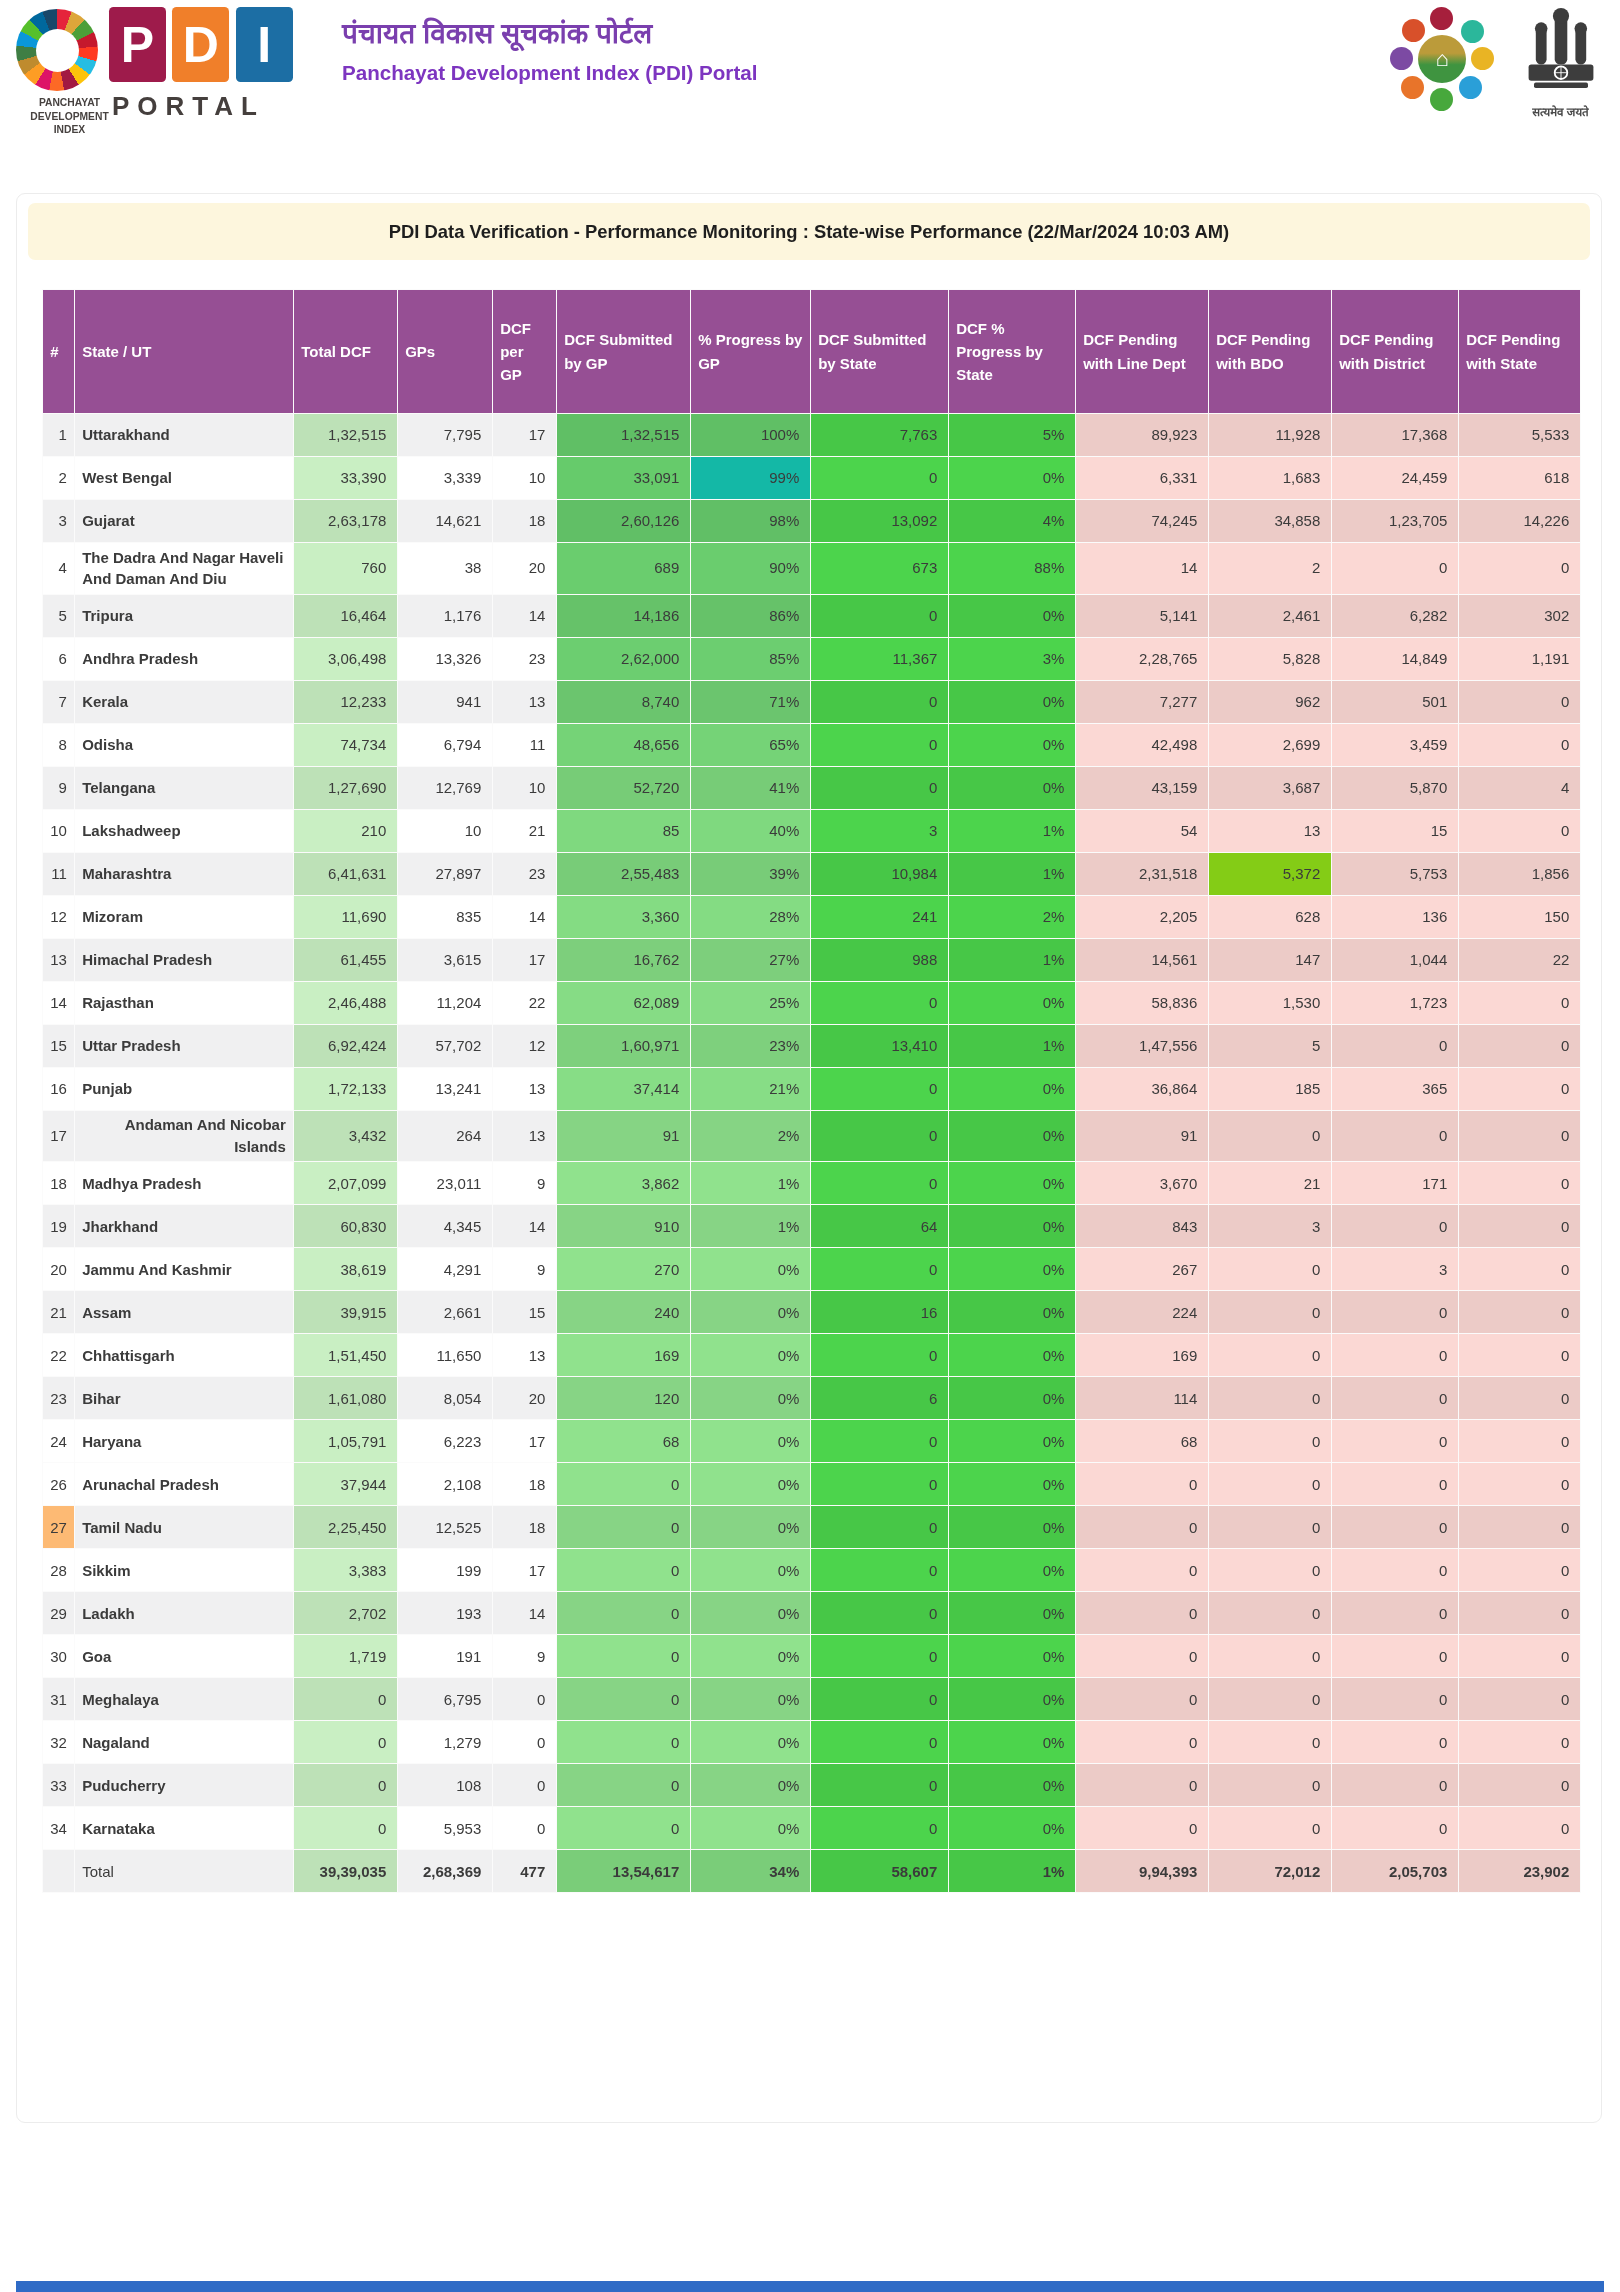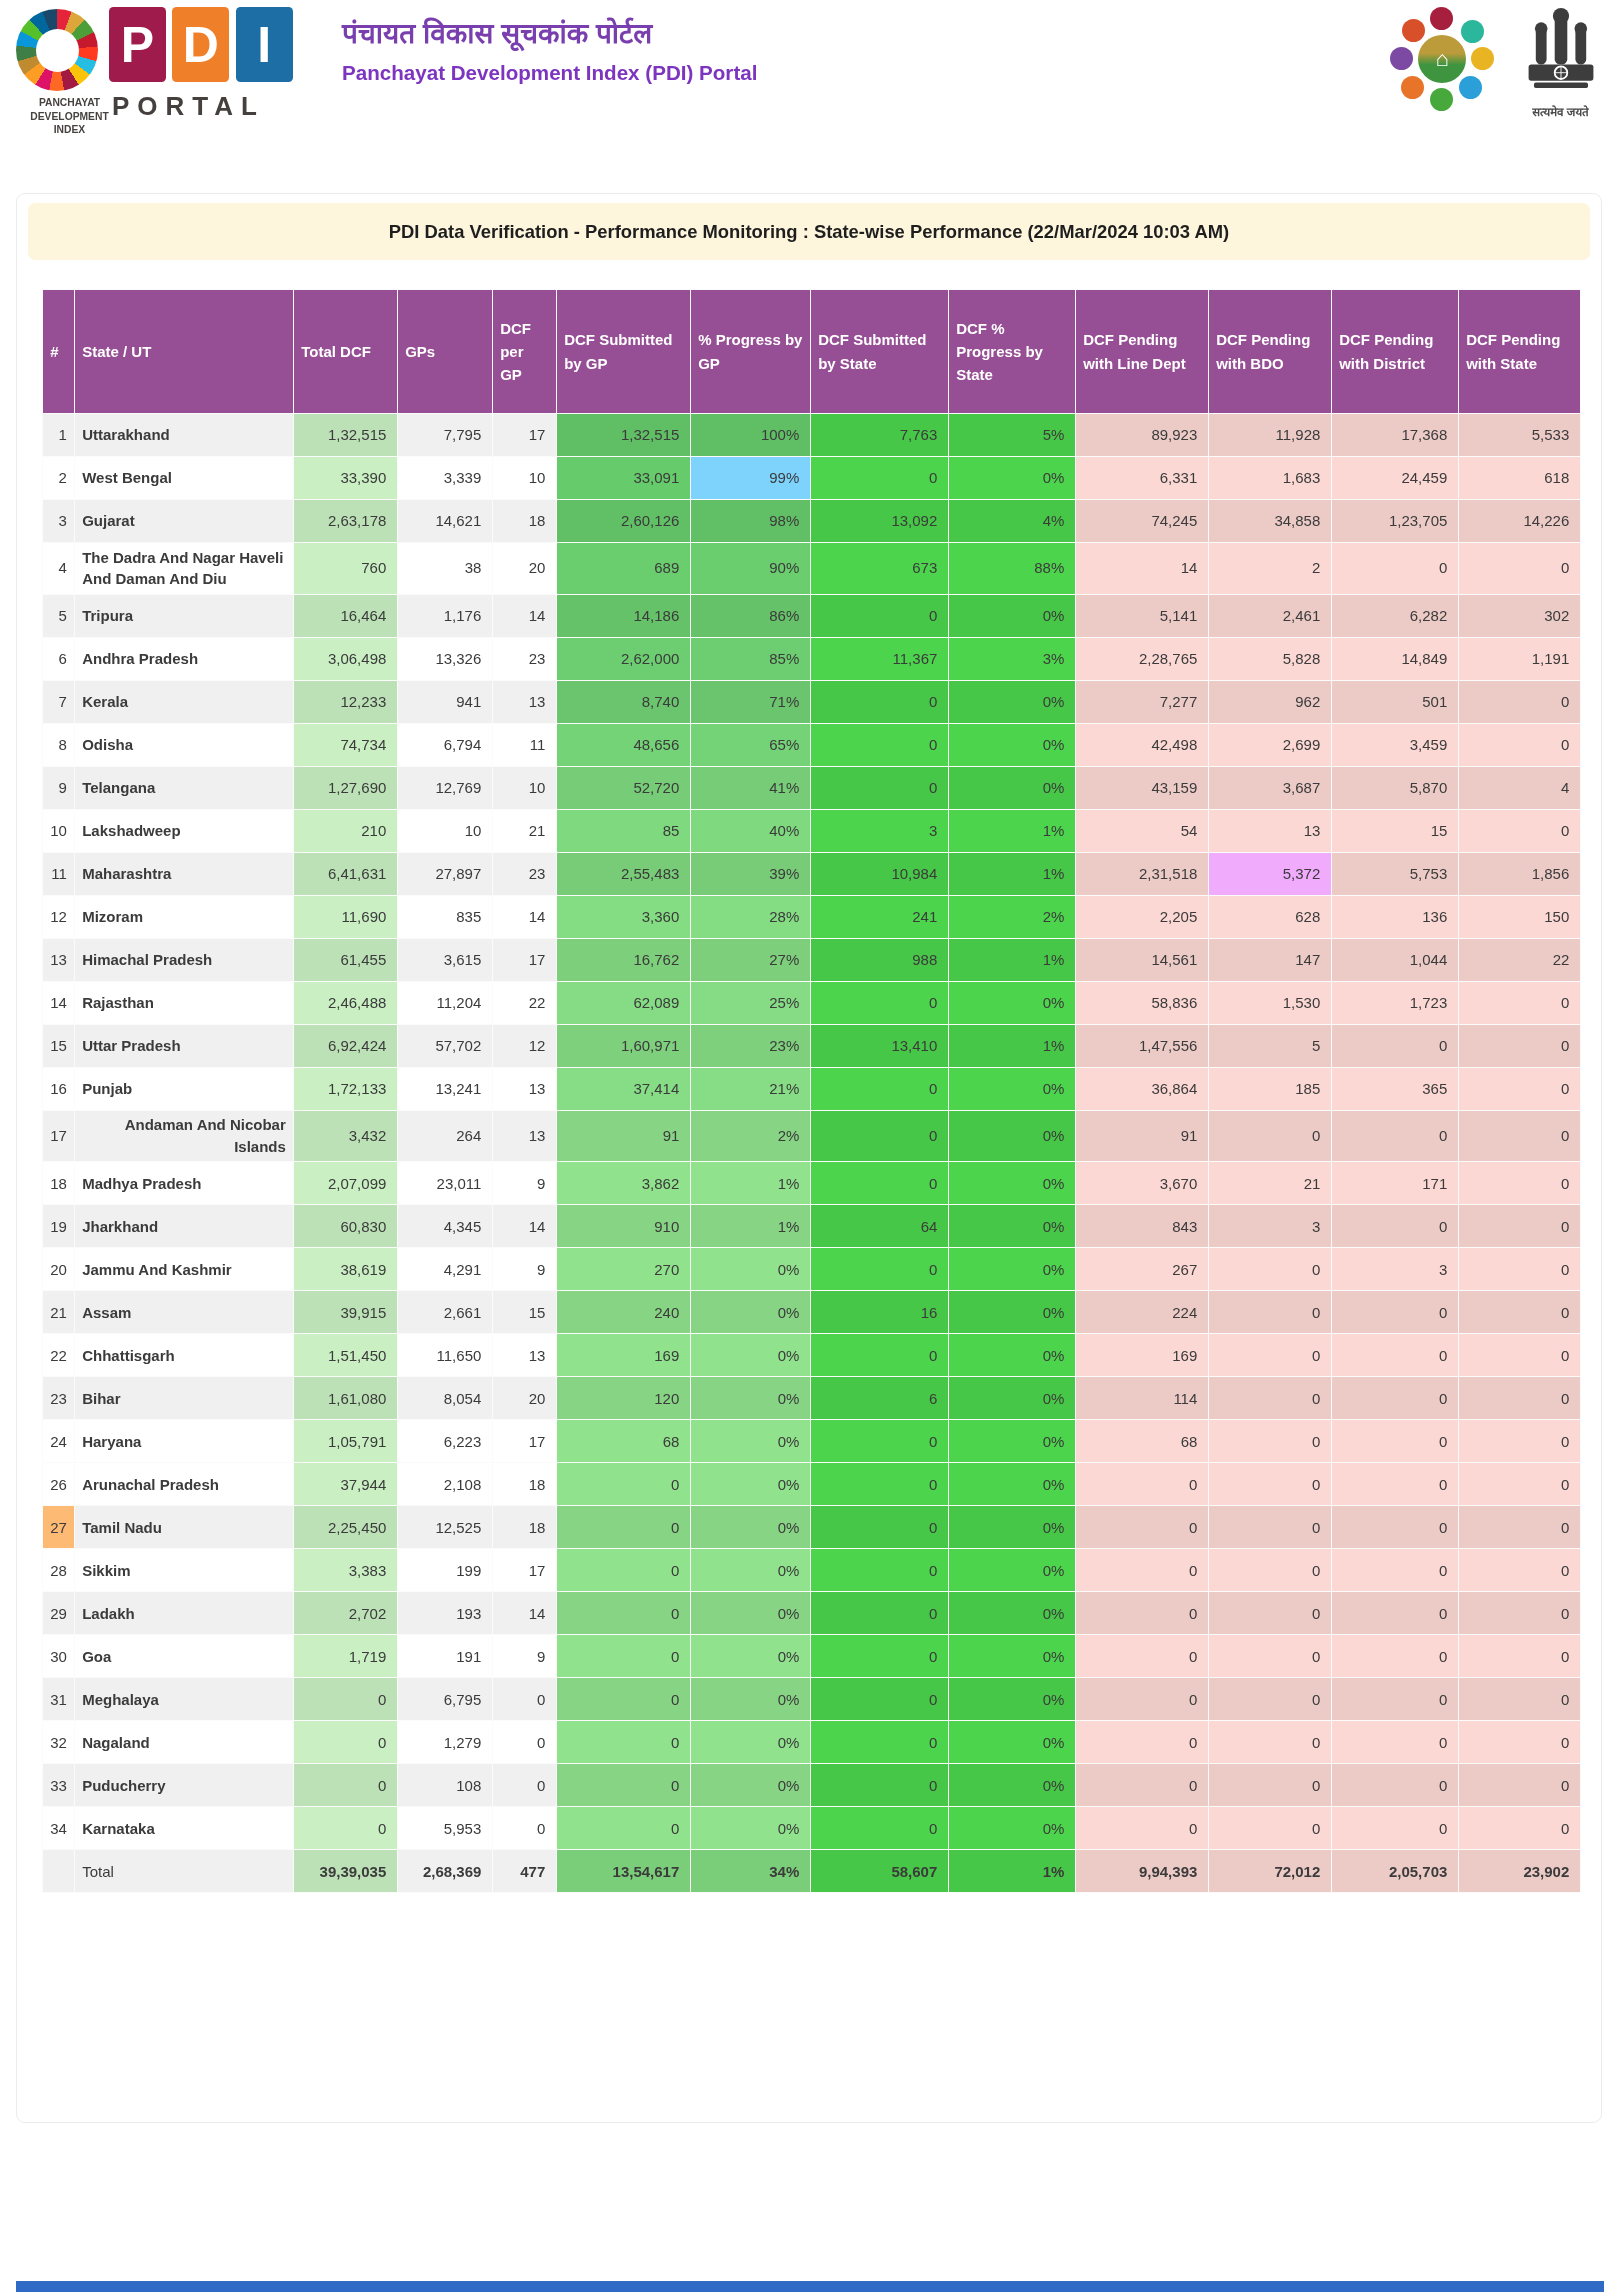--- a/index.html
+++ b/index.html
@@ -170,21 +170,21 @@
             <td style="background: rgb(236, 203, 199);">17,368</td>
             <td style="background: rgb(236, 203, 199);">5,533</td>
           </tr>
           <tr>
             <td class="c-rank" style="background: rgb(255, 255, 255);">2</td>
             <td class="c-state" style="background: rgb(255, 255, 255);">West Bengal</td>
             <td style="background: rgb(201, 239, 195);">33,390</td>
             <td style="background: rgb(255, 255, 255);">3,339</td>
             <td style="background: rgb(255, 255, 255);">10</td>
             <td style="background: rgb(102, 203, 107);">33,091</td>
-            <td style="background: #7dd3fc;">99%</td>
+            <td style="background: #14b8a6;">99%</td>
             <td style="background: rgb(76, 212, 76);">0</td>
             <td style="background: rgb(76, 212, 76);">0%</td>
             <td style="background: rgb(251, 216, 212);">6,331</td>
             <td style="background: rgb(251, 216, 212);">1,683</td>
             <td style="background: rgb(251, 216, 212);">24,459</td>
             <td style="background: rgb(251, 216, 212);">618</td>
           </tr>
           <tr>
             <td class="c-rank" style="background: rgb(240, 240, 241);">3</td>
             <td class="c-state" style="background: rgb(240, 240, 241);">Gujarat</td>
@@ -309,21 +309,21 @@
             <td class="c-rank" style="background: rgb(240, 240, 241);">11</td>
             <td class="c-state" style="background: rgb(240, 240, 241);">Maharashtra</td>
             <td style="background: rgb(189, 225, 183);">6,41,631</td>
             <td style="background: rgb(240, 240, 241);">27,897</td>
             <td style="background: rgb(240, 240, 241);">23</td>
             <td style="background: rgb(120, 204, 120);">2,55,483</td>
             <td style="background: rgb(120, 204, 120);">39%</td>
             <td style="background: rgb(71, 199, 71);">10,984</td>
             <td style="background: rgb(71, 199, 71);">1%</td>
             <td style="background: rgb(236, 203, 199);">2,31,518</td>
-            <td style="background: #f0abfc;">5,372</td>
+            <td style="background: #84cc16;">5,372</td>
             <td style="background: rgb(236, 203, 199);">5,753</td>
             <td style="background: rgb(236, 203, 199);">1,856</td>
           </tr>
           <tr>
             <td class="c-rank" style="background: rgb(255, 255, 255);">12</td>
             <td class="c-state" style="background: rgb(255, 255, 255);">Mizoram</td>
             <td style="background: rgb(201, 239, 195);">11,690</td>
             <td style="background: rgb(255, 255, 255);">835</td>
             <td style="background: rgb(255, 255, 255);">14</td>
             <td style="background: rgb(132, 220, 131);">3,360</td>

